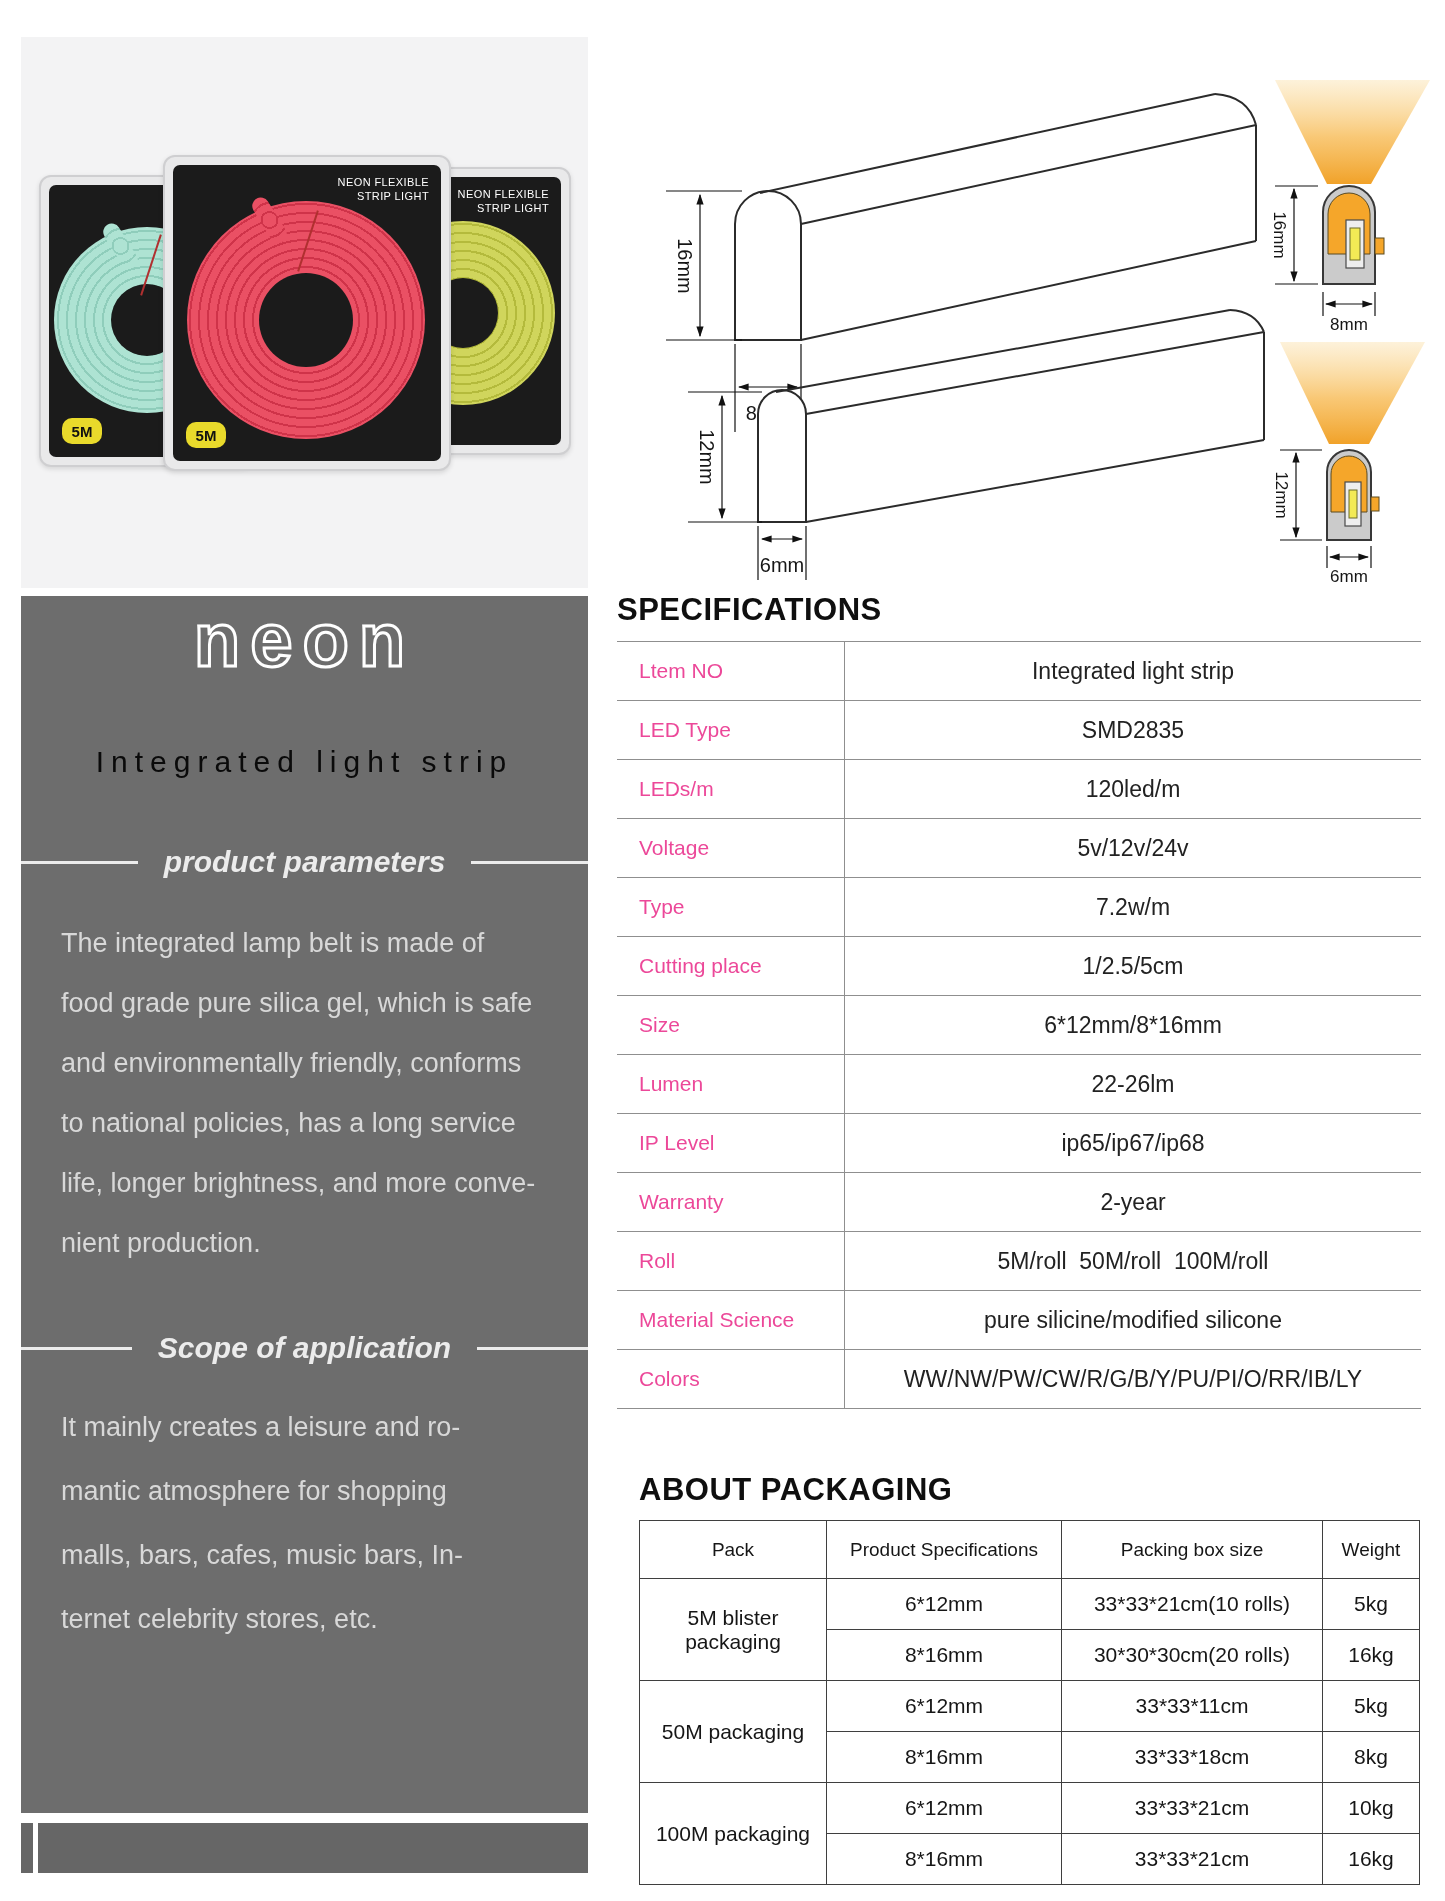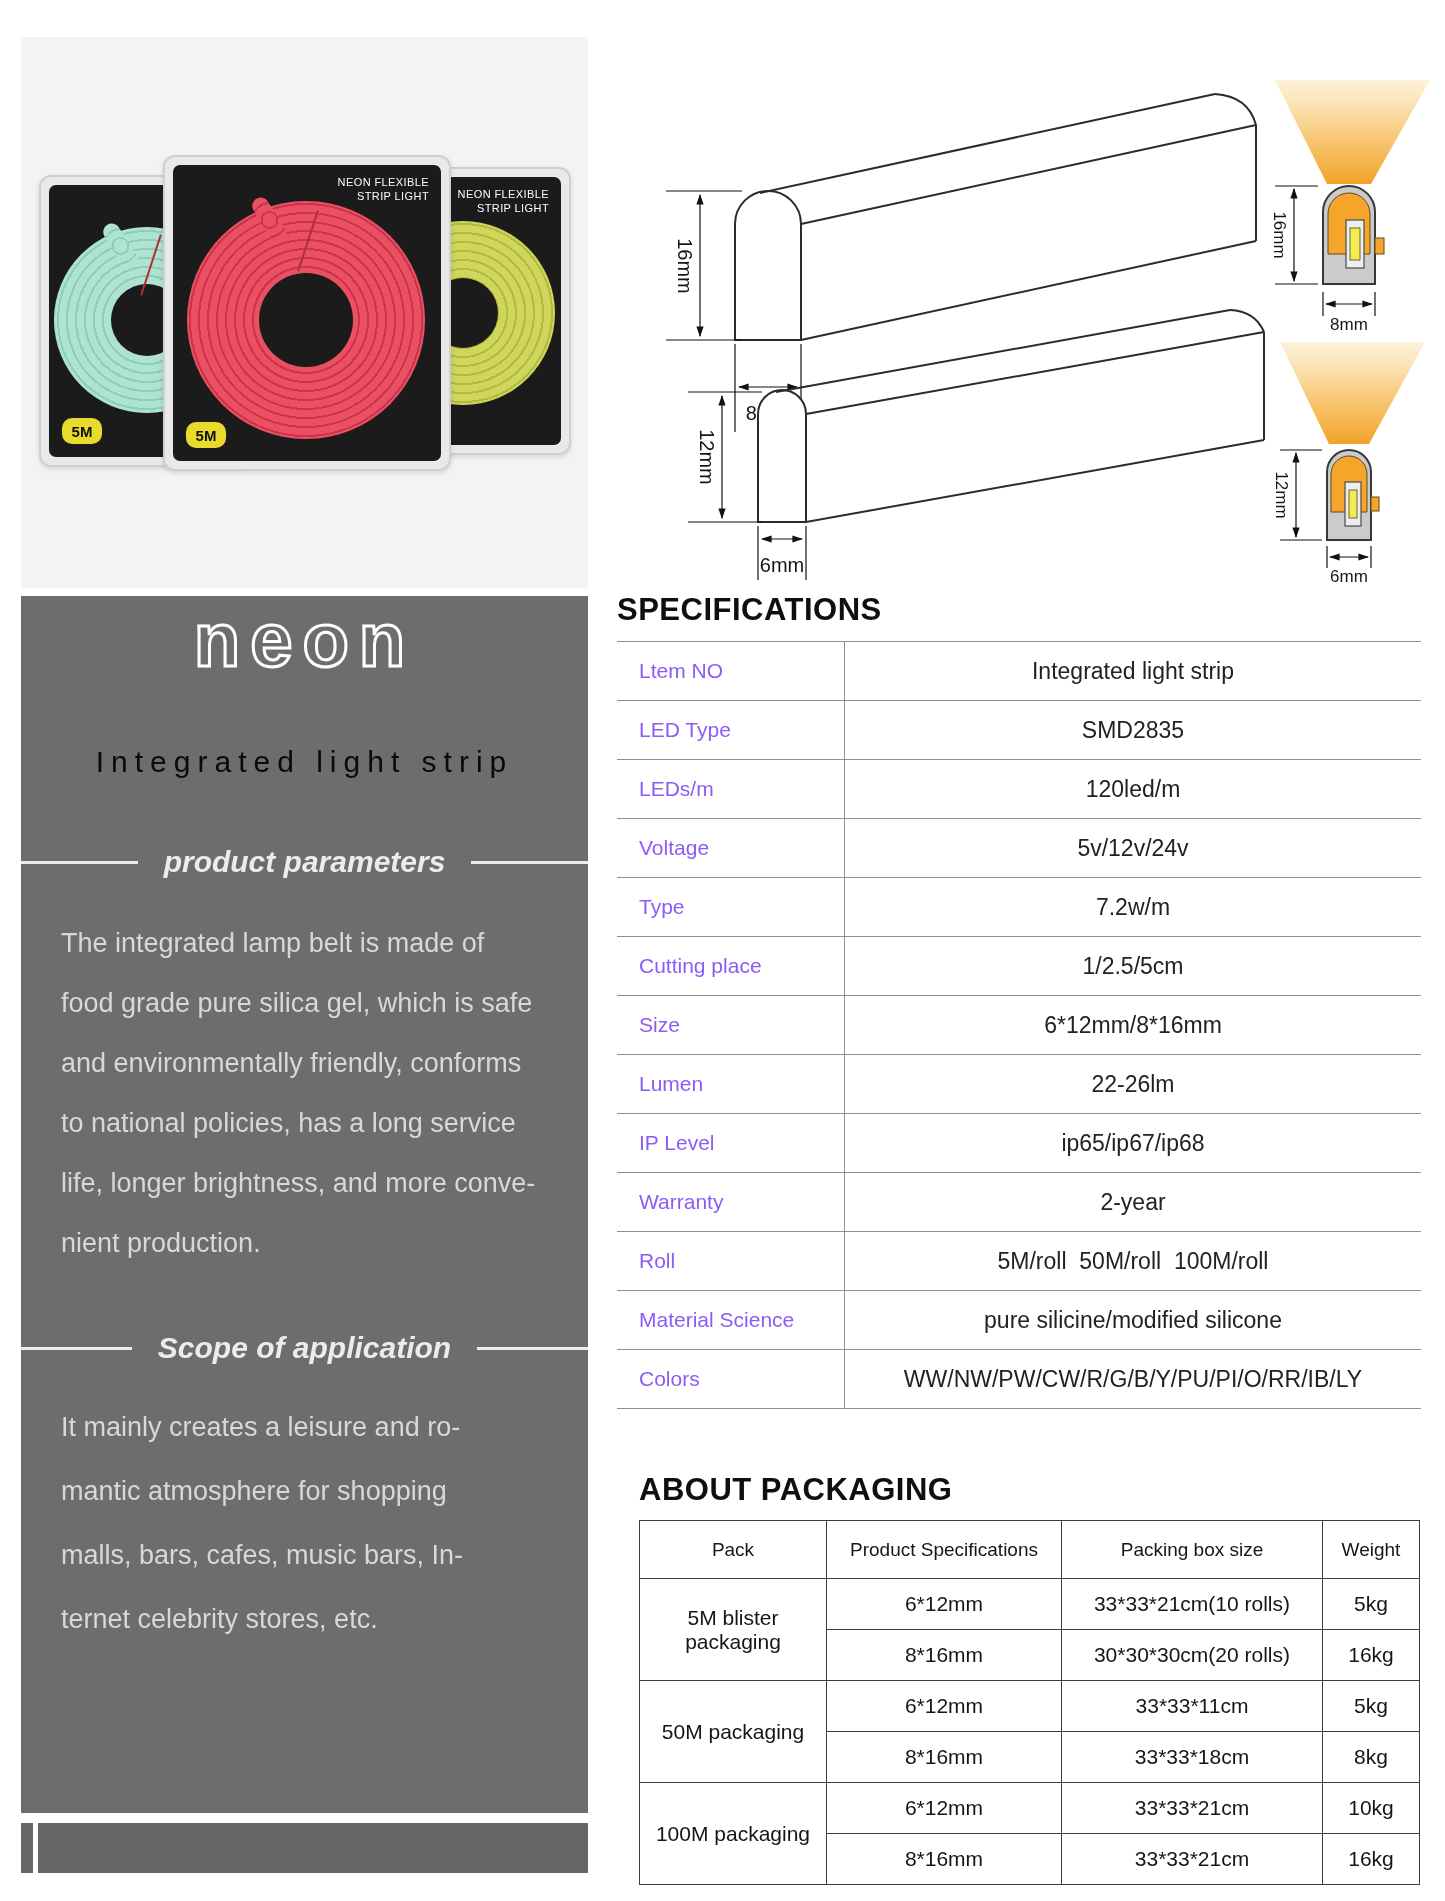--- a/index.html
+++ b/index.html
@@ -46,21 +46,21 @@
   .diagrams{position:absolute;left:630px;top:42px;width:815px;height:545px;}
   .diagrams svg{display:block;}
   .dimtext{font-size:20px;fill:#161616;}
   .dimtext.small{font-size:17px;}
 
   
   .specs{position:absolute;left:617px;top:592px;width:804px;}
   .sec-title{font-size:31px;font-weight:bold;color:#0f0f0f;letter-spacing:.5px;}
   .spec-table{margin-top:13px;border-top:1px solid #8f8f8f;}
   .srow{height:58px;display:flex;align-items:stretch;border-bottom:1px solid #8f8f8f;}
-  .sl{width:205px;border-right:1px solid #8f8f8f;display:flex;align-items:center;padding-left:22px;font-size:21px;color:#8b5cf6;}
+  .sl{width:205px;border-right:1px solid #8f8f8f;display:flex;align-items:center;padding-left:22px;font-size:21px;color:#ec4899;}
   .sv{flex:1;display:flex;align-items:center;justify-content:center;font-size:23px;color:#222;white-space:pre-wrap;text-align:center;}
 
   
   .packaging{position:absolute;left:639px;top:1472px;width:772px;}
   .pack-table{margin-top:12px;border-collapse:collapse;width:770px;table-layout:fixed;border-radius:31px;}
   .pack-table th,.pack-table td{border:1px solid #3f3f3f;text-align:center;color:#161616;}
   .pack-table th{font-size:19px;font-weight:normal;height:55px;white-space:nowrap;overflow:hidden;}
   .pack-table td{font-size:21px;height:48px;}
   .c1{width:184px;} .c2{width:232px;} .c3{width:258px;} .c4{width:94px;}
 </style>

